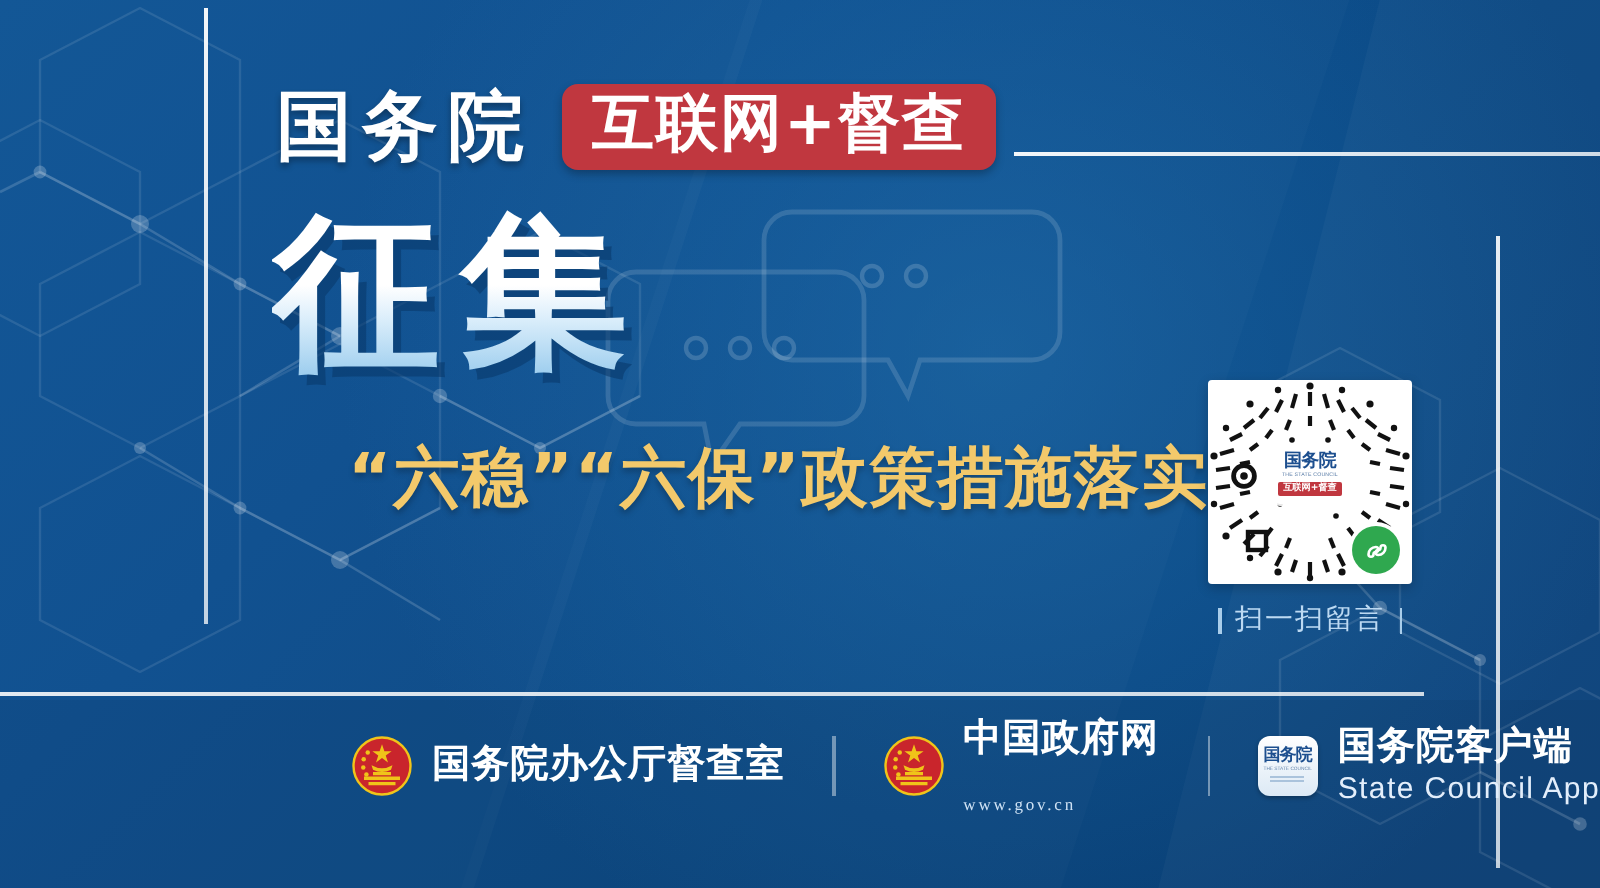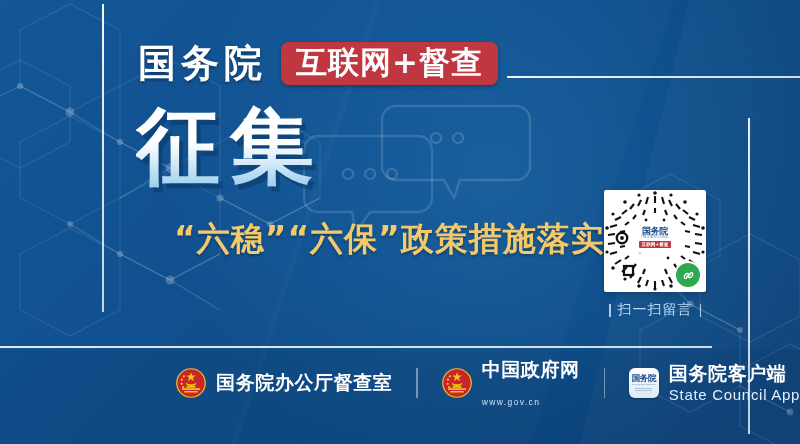--- a/index.html
+++ b/index.html
@@ -120,21 +120,21 @@
     display:flex;align-items:center;justify-content:flex-end;gap:0;
   }
   .fitem{display:flex;align-items:center;gap:10px;}
   .fdiv{width:1.2px;height:30px;background:rgba(255,255,255,.42);margin:0 24px;}
   .femblem{width:30px;height:30px;flex:0 0 30px;}
   .ftext-cn{
     font-size:19px;font-weight:bold;color:#ffffff;letter-spacing:.6px;line-height:1.15;
     font-family:"DejaVu Sans","Liberation Sans",sans-serif;
   }
   .ftext-sub{font-size:8.5px;color:#cfe2f4;letter-spacing:1.4px;margin-top:16px;
-    font-family:Liberation Sans, sans-serif;}
+    font-family:Liberation Serif, serif;}
   .ftext-sub-serif{font-size:15px;color:#e3eefb;letter-spacing:.7px;margin-top:2px;
     font-family:Liberation Sans, sans-serif;}
   .appicon{
     width:30px;height:30px;flex:0 0 30px;border-radius:6px;
     background:linear-gradient(to bottom,#ffffff,#dce9f5);
     display:flex;flex-direction:column;align-items:center;justify-content:center;
     box-shadow:0 1px 2px rgba(0,0,0,.3);
   }
   .appicon-cn{font-size:8.5px;font-weight:bold;color:#1d4f8f;line-height:1;letter-spacing:-.4px;
     font-family:"DejaVu Sans","Liberation Sans",sans-serif;}

